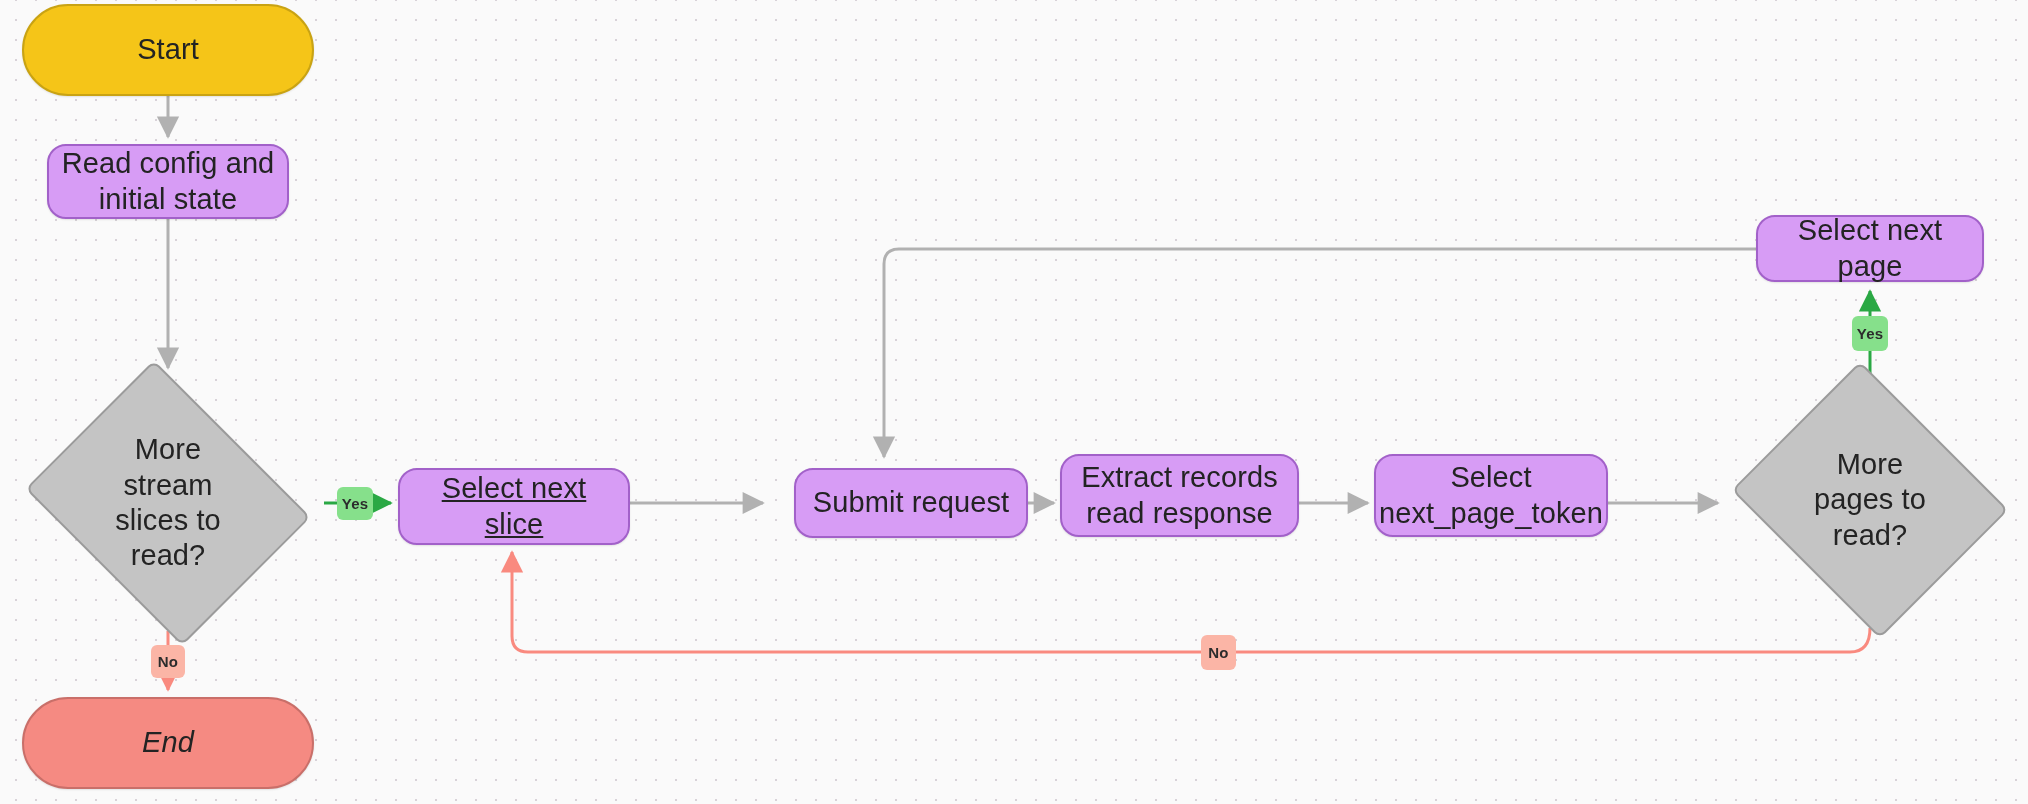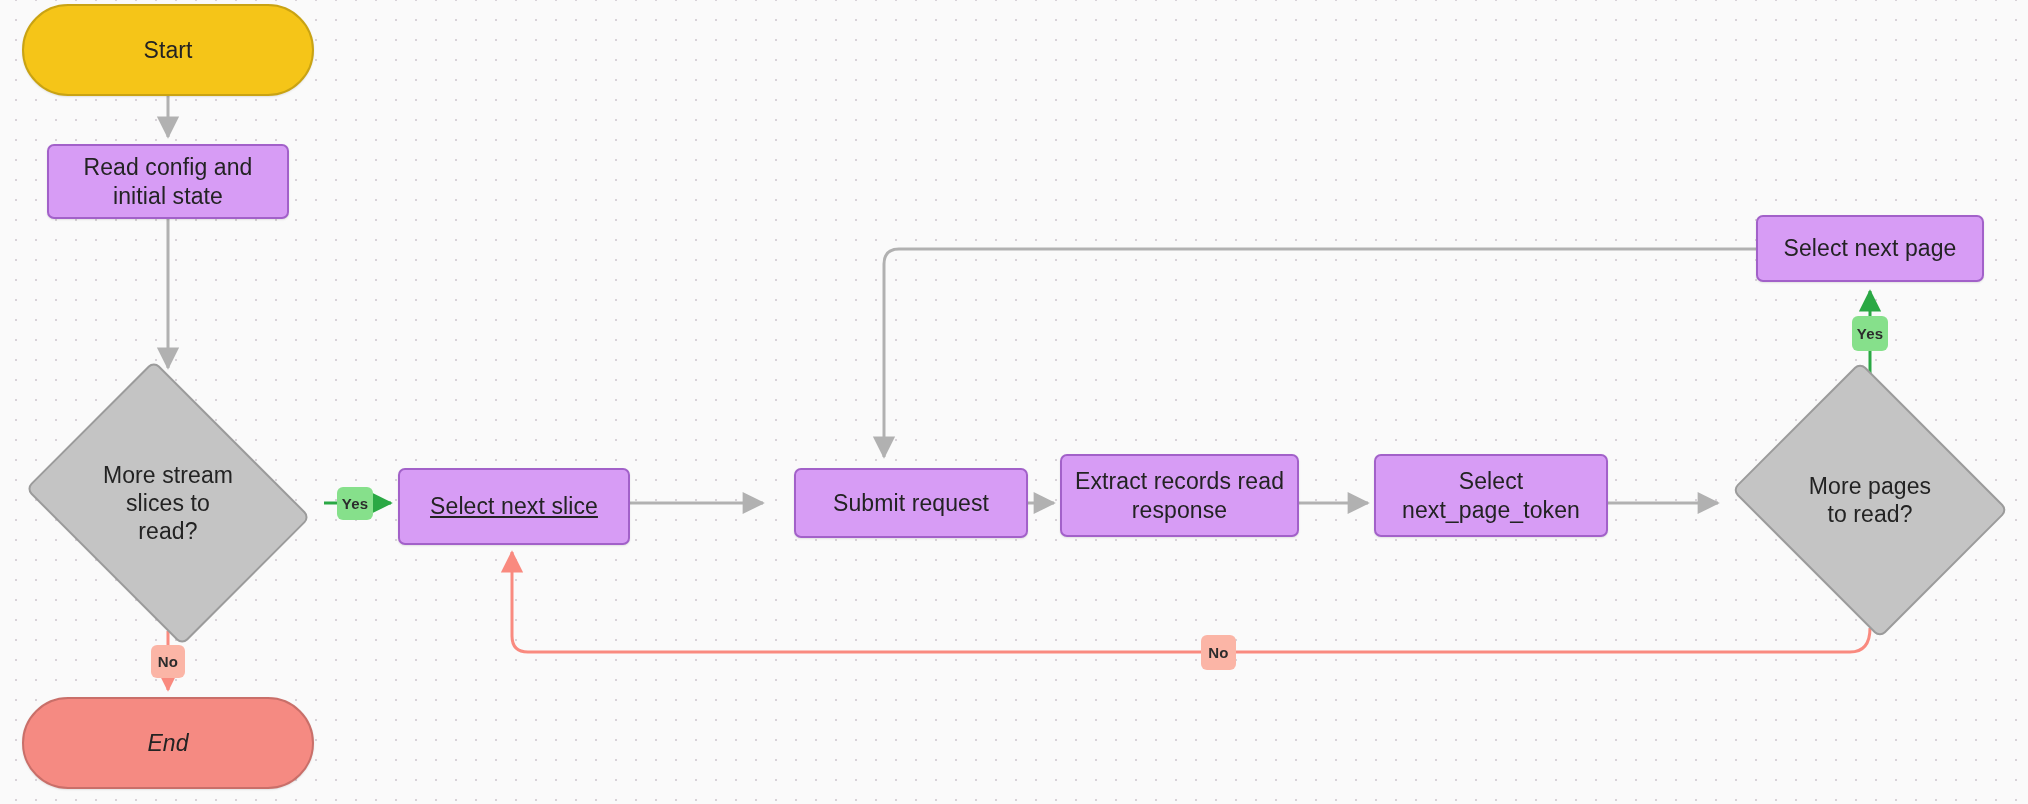--- a/index.html
+++ b/index.html
@@ -27,21 +27,21 @@
     pointer-events: none;
   }
   .node {
     position: absolute;
     box-sizing: border-box;
     display: flex;
     align-items: center;
     justify-content: center;
     text-align: center;
     color: #232323;
-    font-size: 23px;
+    font-size: 29px;
     line-height: 1.22;
     letter-spacing: 0.1px;
     padding: 4px 10px;
     z-index: 3;
   }
   .node-terminal-start {
     background: #f5c518;
     border: 2.3px solid #c9a313;
     border-radius: 46px;
     box-shadow: 0 1px 2px rgba(0,0,0,0.10);
@@ -49,21 +49,21 @@
   .node-terminal-end {
     background: #f58a82;
     border: 2.3px solid #c96f69;
     border-radius: 46px;
     box-shadow: 0 1px 2px rgba(0,0,0,0.10);
     font-style: italic;
   }
   .node-process {
     background: #d79cf5;
     border: 2.3px solid #a261c9;
-    border-radius: 7px;
+    border-radius: 19px;
     box-shadow: 0 1px 2px rgba(0,0,0,0.10);
   }
   .node-decision {
     background: transparent;
     border: none;
   }
   .node-decision .diamond-shape {
     position: absolute;
     left: 0; top: 0; right: 0; bottom: 0;
     background: #c4c4c4;

